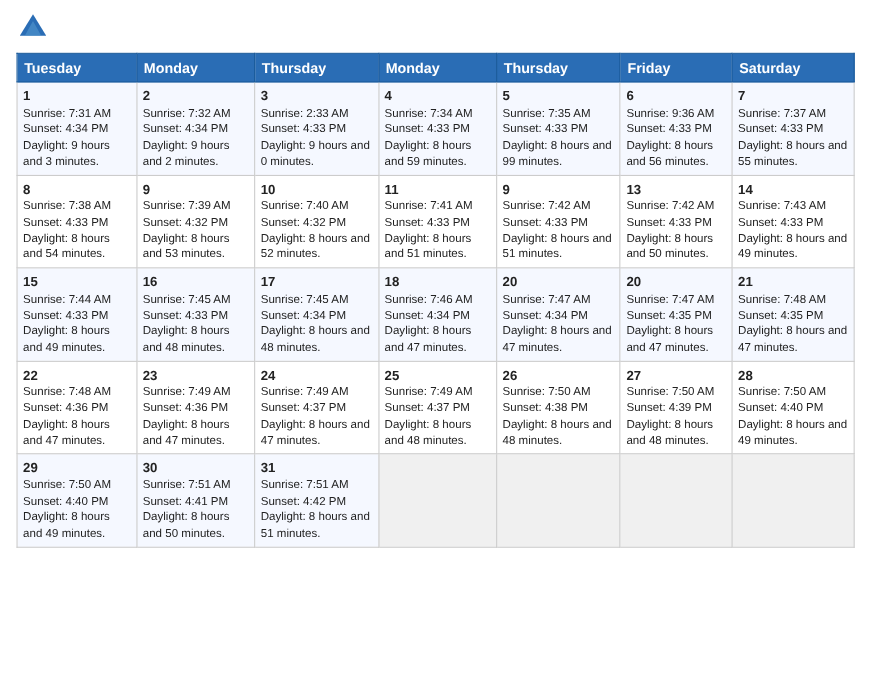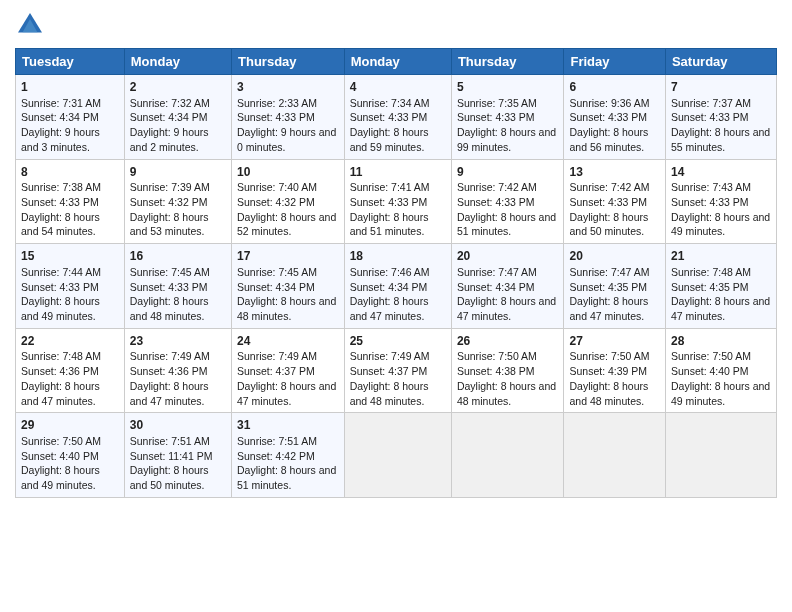--- a/index.html
+++ b/index.html
@@ -150,21 +150,21 @@
           <td><span class="day-num">22</span><span>Sunrise: 7:48 AM</span><br><span>Sunset: 4:36 PM</span><br><span>Daylight: 8 hours and 47 minutes.</span></td>
           <td><span class="day-num">23</span><span>Sunrise: 7:49 AM</span><br><span>Sunset: 4:36 PM</span><br><span>Daylight: 8 hours and 47 minutes.</span></td>
           <td><span class="day-num">24</span><span>Sunrise: 7:49 AM</span><br><span>Sunset: 4:37 PM</span><br><span>Daylight: 8 hours and 47 minutes.</span></td>
           <td><span class="day-num">25</span><span>Sunrise: 7:49 AM</span><br><span>Sunset: 4:37 PM</span><br><span>Daylight: 8 hours and 48 minutes.</span></td>
           <td><span class="day-num">26</span><span>Sunrise: 7:50 AM</span><br><span>Sunset: 4:38 PM</span><br><span>Daylight: 8 hours and 48 minutes.</span></td>
           <td><span class="day-num">27</span><span>Sunrise: 7:50 AM</span><br><span>Sunset: 4:39 PM</span><br><span>Daylight: 8 hours and 48 minutes.</span></td>
           <td><span class="day-num">28</span><span>Sunrise: 7:50 AM</span><br><span>Sunset: 4:40 PM</span><br><span>Daylight: 8 hours and 49 minutes.</span></td>
         </tr>
         <tr>
           <td><span class="day-num">29</span><span>Sunrise: 7:50 AM</span><br><span>Sunset: 4:40 PM</span><br><span>Daylight: 8 hours and 49 minutes.</span></td>
-          <td><span class="day-num">30</span><span>Sunrise: 7:51 AM</span><br><span>Sunset: 11:41 PM</span><br><span>Daylight: 8 hours and 50 minutes.</span></td>
+          <td><span class="day-num">30</span><span>Sunrise: 7:51 AM</span><br><span>Sunset: 4:41 PM</span><br><span>Daylight: 8 hours and 50 minutes.</span></td>
           <td><span class="day-num">31</span><span>Sunrise: 7:51 AM</span><br><span>Sunset: 4:42 PM</span><br><span>Daylight: 8 hours and 51 minutes.</span></td>
           <td style="background-color: rgb(240, 240, 240);"></td>
           <td style="background-color: rgb(240, 240, 240);"></td>
           <td style="background-color: rgb(240, 240, 240);"></td>
           <td style="background-color: rgb(240, 240, 240);"></td>
         </tr>
       </tbody>
   </table>
 </div>
 

